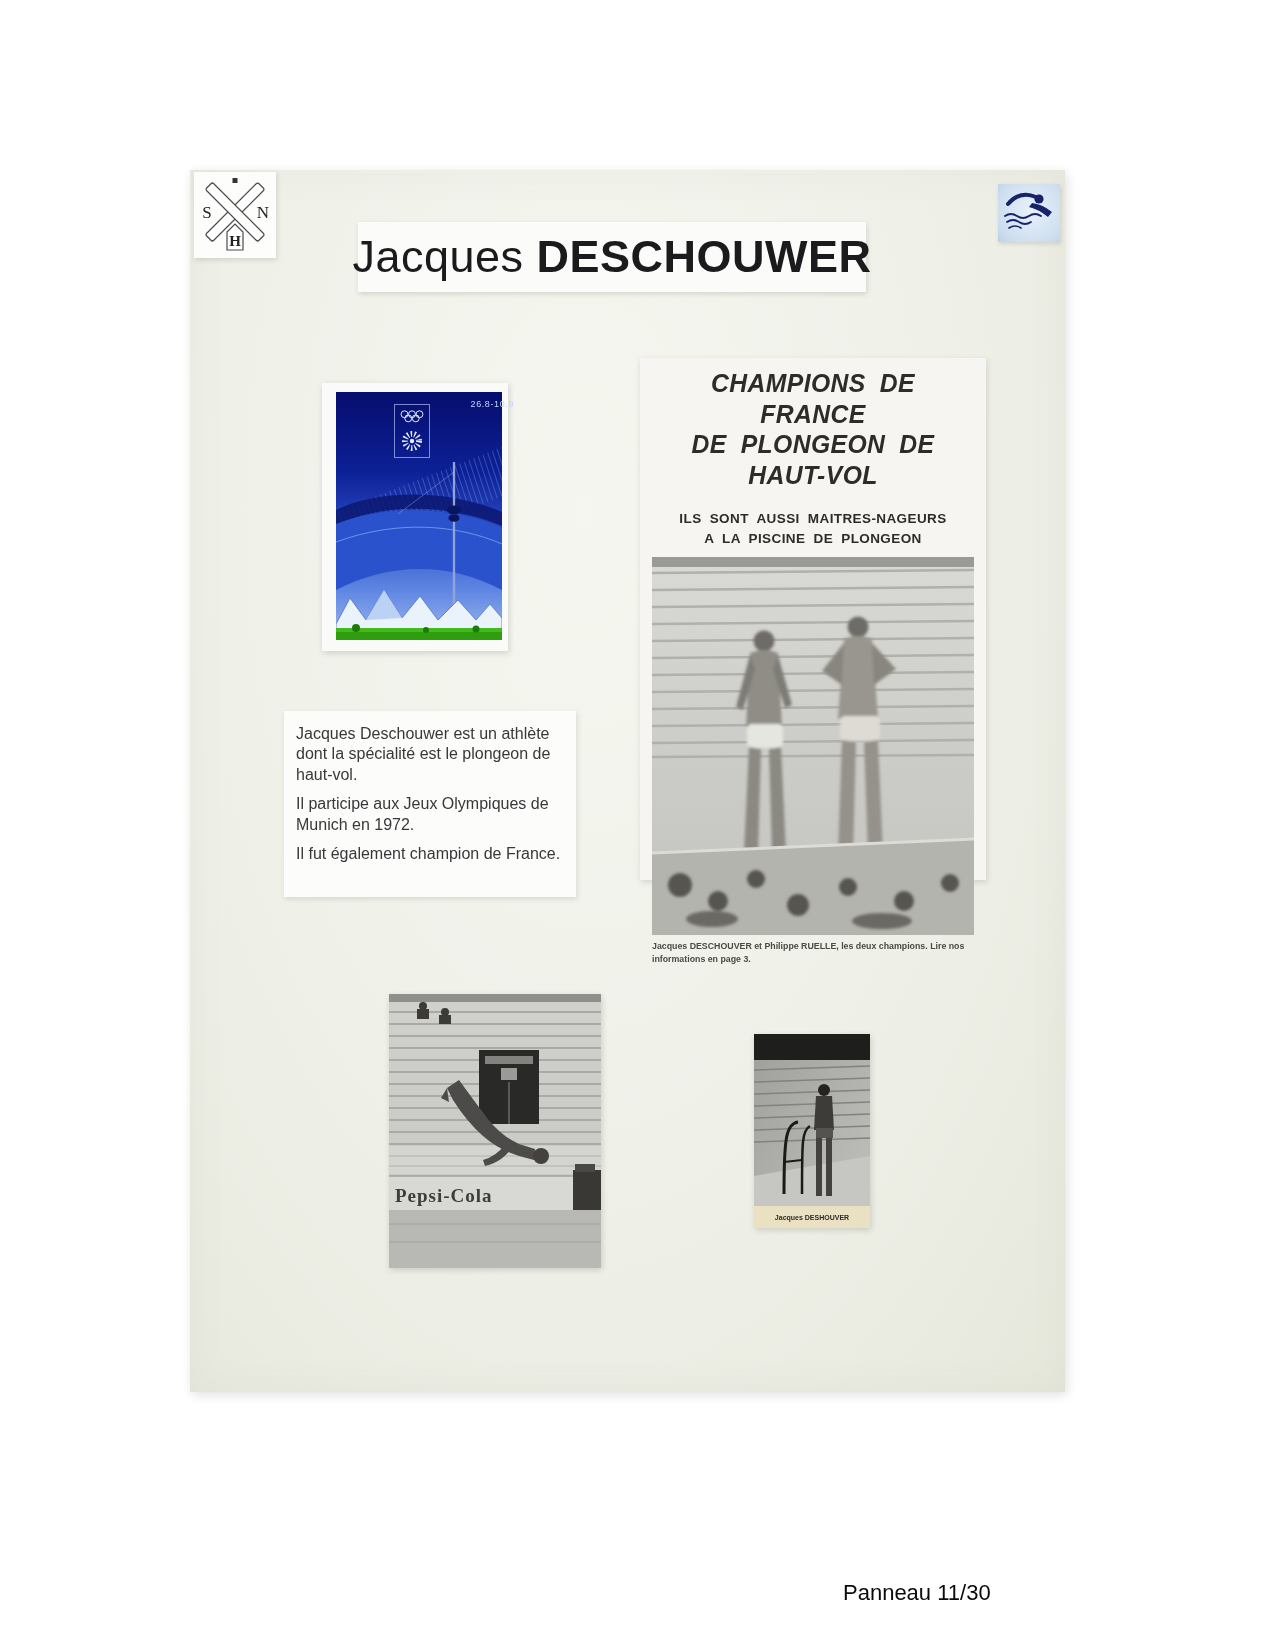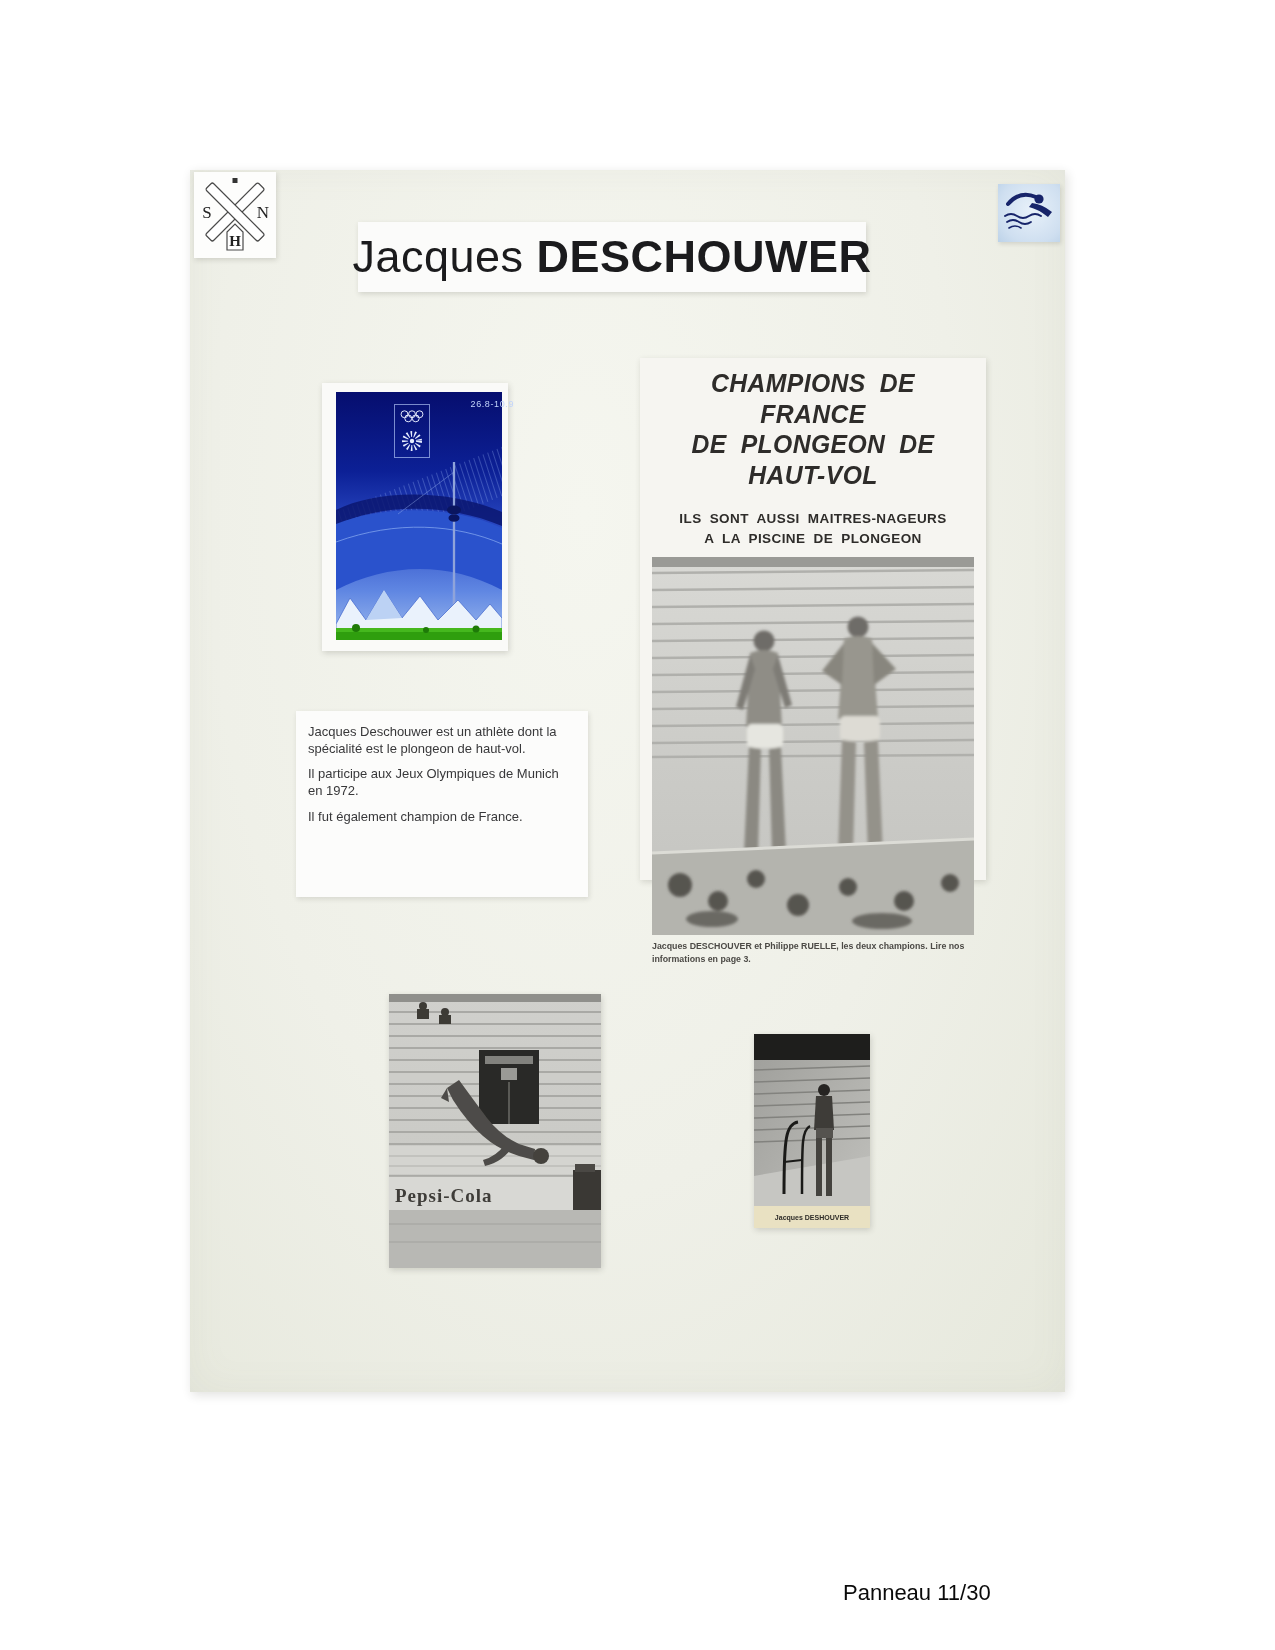--- a/index.html
+++ b/index.html
@@ -35,23 +35,23 @@
             box-sizing:border-box;padding:10px 12px 6px;}
   .headline{font-size:25.5px;font-weight:bold;font-style:italic;line-height:1.2;
             text-align:center;color:#2e2c2a;word-spacing:7px;letter-spacing:.4px;
             transform:scaleX(.97);transform-origin:50% 0;}
   .subhead{margin-top:19px;font-size:13.5px;font-weight:bold;line-height:1.45;
            text-align:center;color:#2e2c2a;word-spacing:4px;letter-spacing:.4px;}
   .news-photo{display:block;margin-top:8px;}
   .news-caption{margin-top:5px;font-size:8.8px;font-weight:bold;color:#4c4a46;
                 line-height:1.55;white-space:nowrap;}
   
-  .bio{position:absolute;left:106px;top:541px;width:292px;height:186px;
+  .bio{position:absolute;left:94px;top:541px;width:292px;height:186px;
        background:#fcfcfb;box-shadow:1px 2px 5px rgba(50,50,40,.14);
-       box-sizing:border-box;padding:13px 12px;font-size:13px;line-height:1.28;color:#38383a;}
+       box-sizing:border-box;padding:13px 12px;font-size:16px;line-height:1.28;color:#38383a;}
   .bio p{margin:0 0 9px;}
   
   .diver-photo{position:absolute;left:199px;top:824px;box-shadow:1px 2px 6px rgba(50,50,40,.18);}
   .portrait-photo{position:absolute;left:564px;top:864px;box-shadow:1px 2px 6px rgba(50,50,40,.18);}
   
   .footer{position:absolute;left:843px;top:1580px;font-size:22px;color:#0a0a0a;}
 </style>
 </head>
 <body>
 

